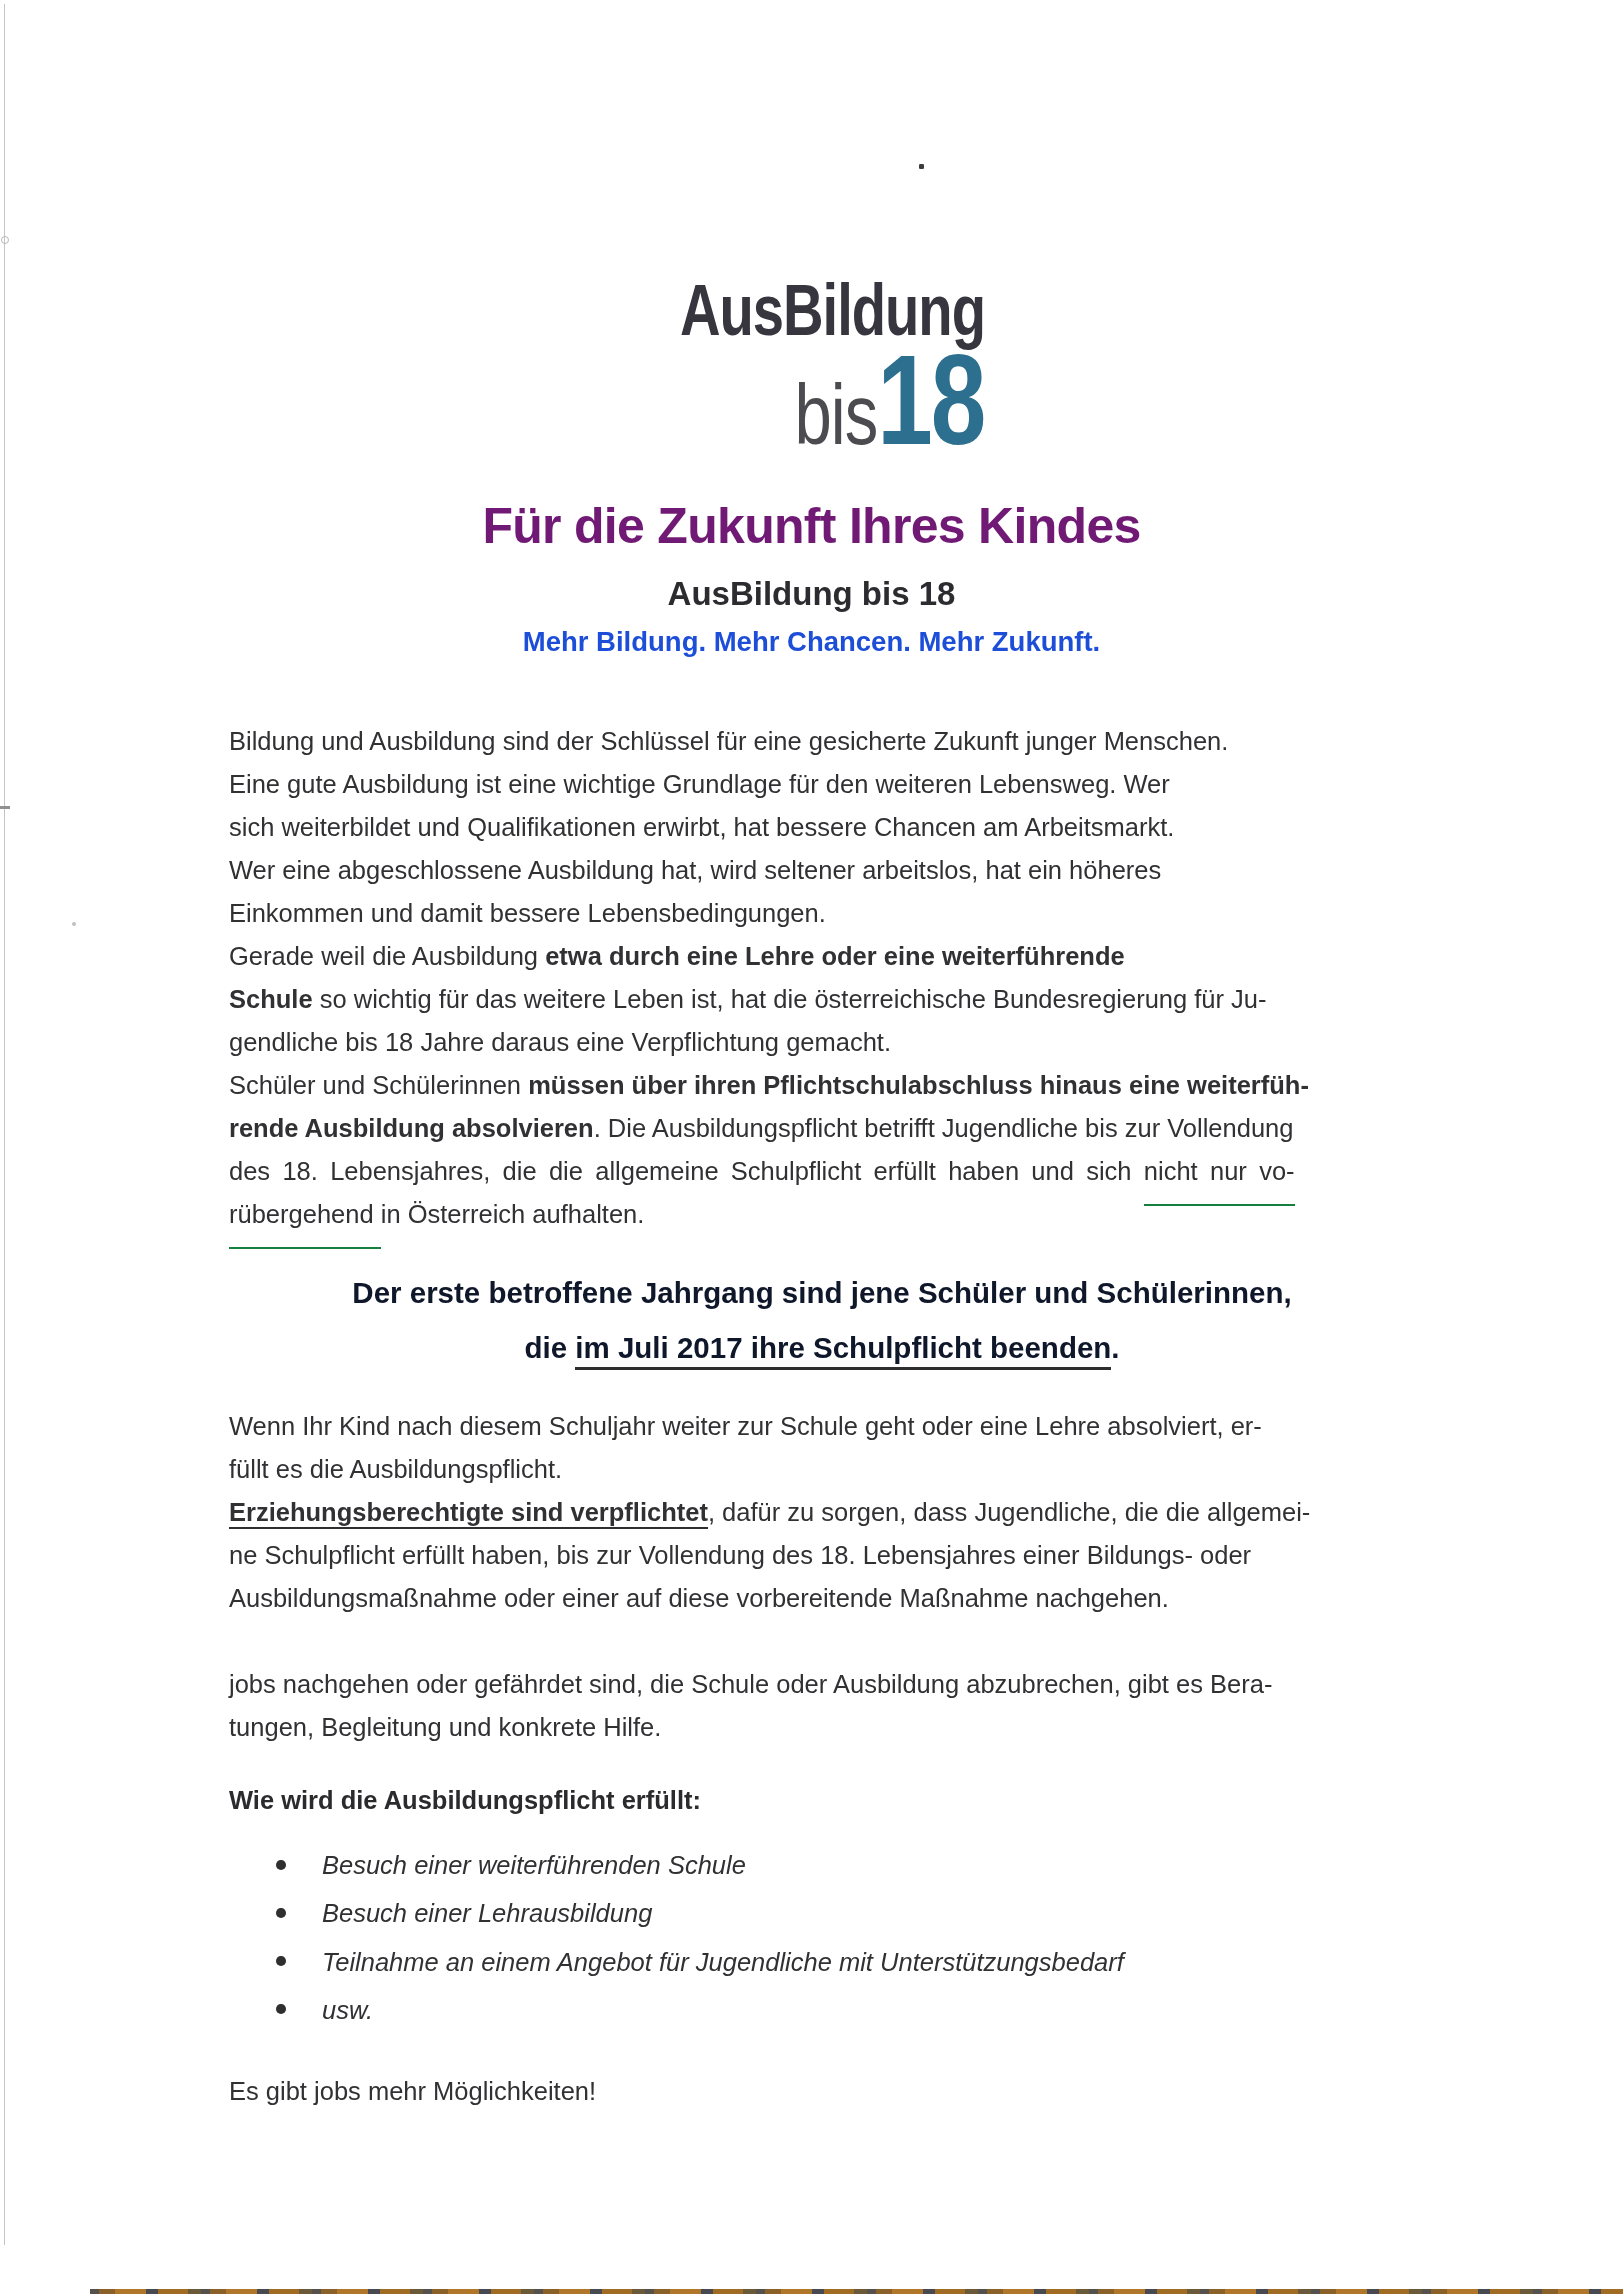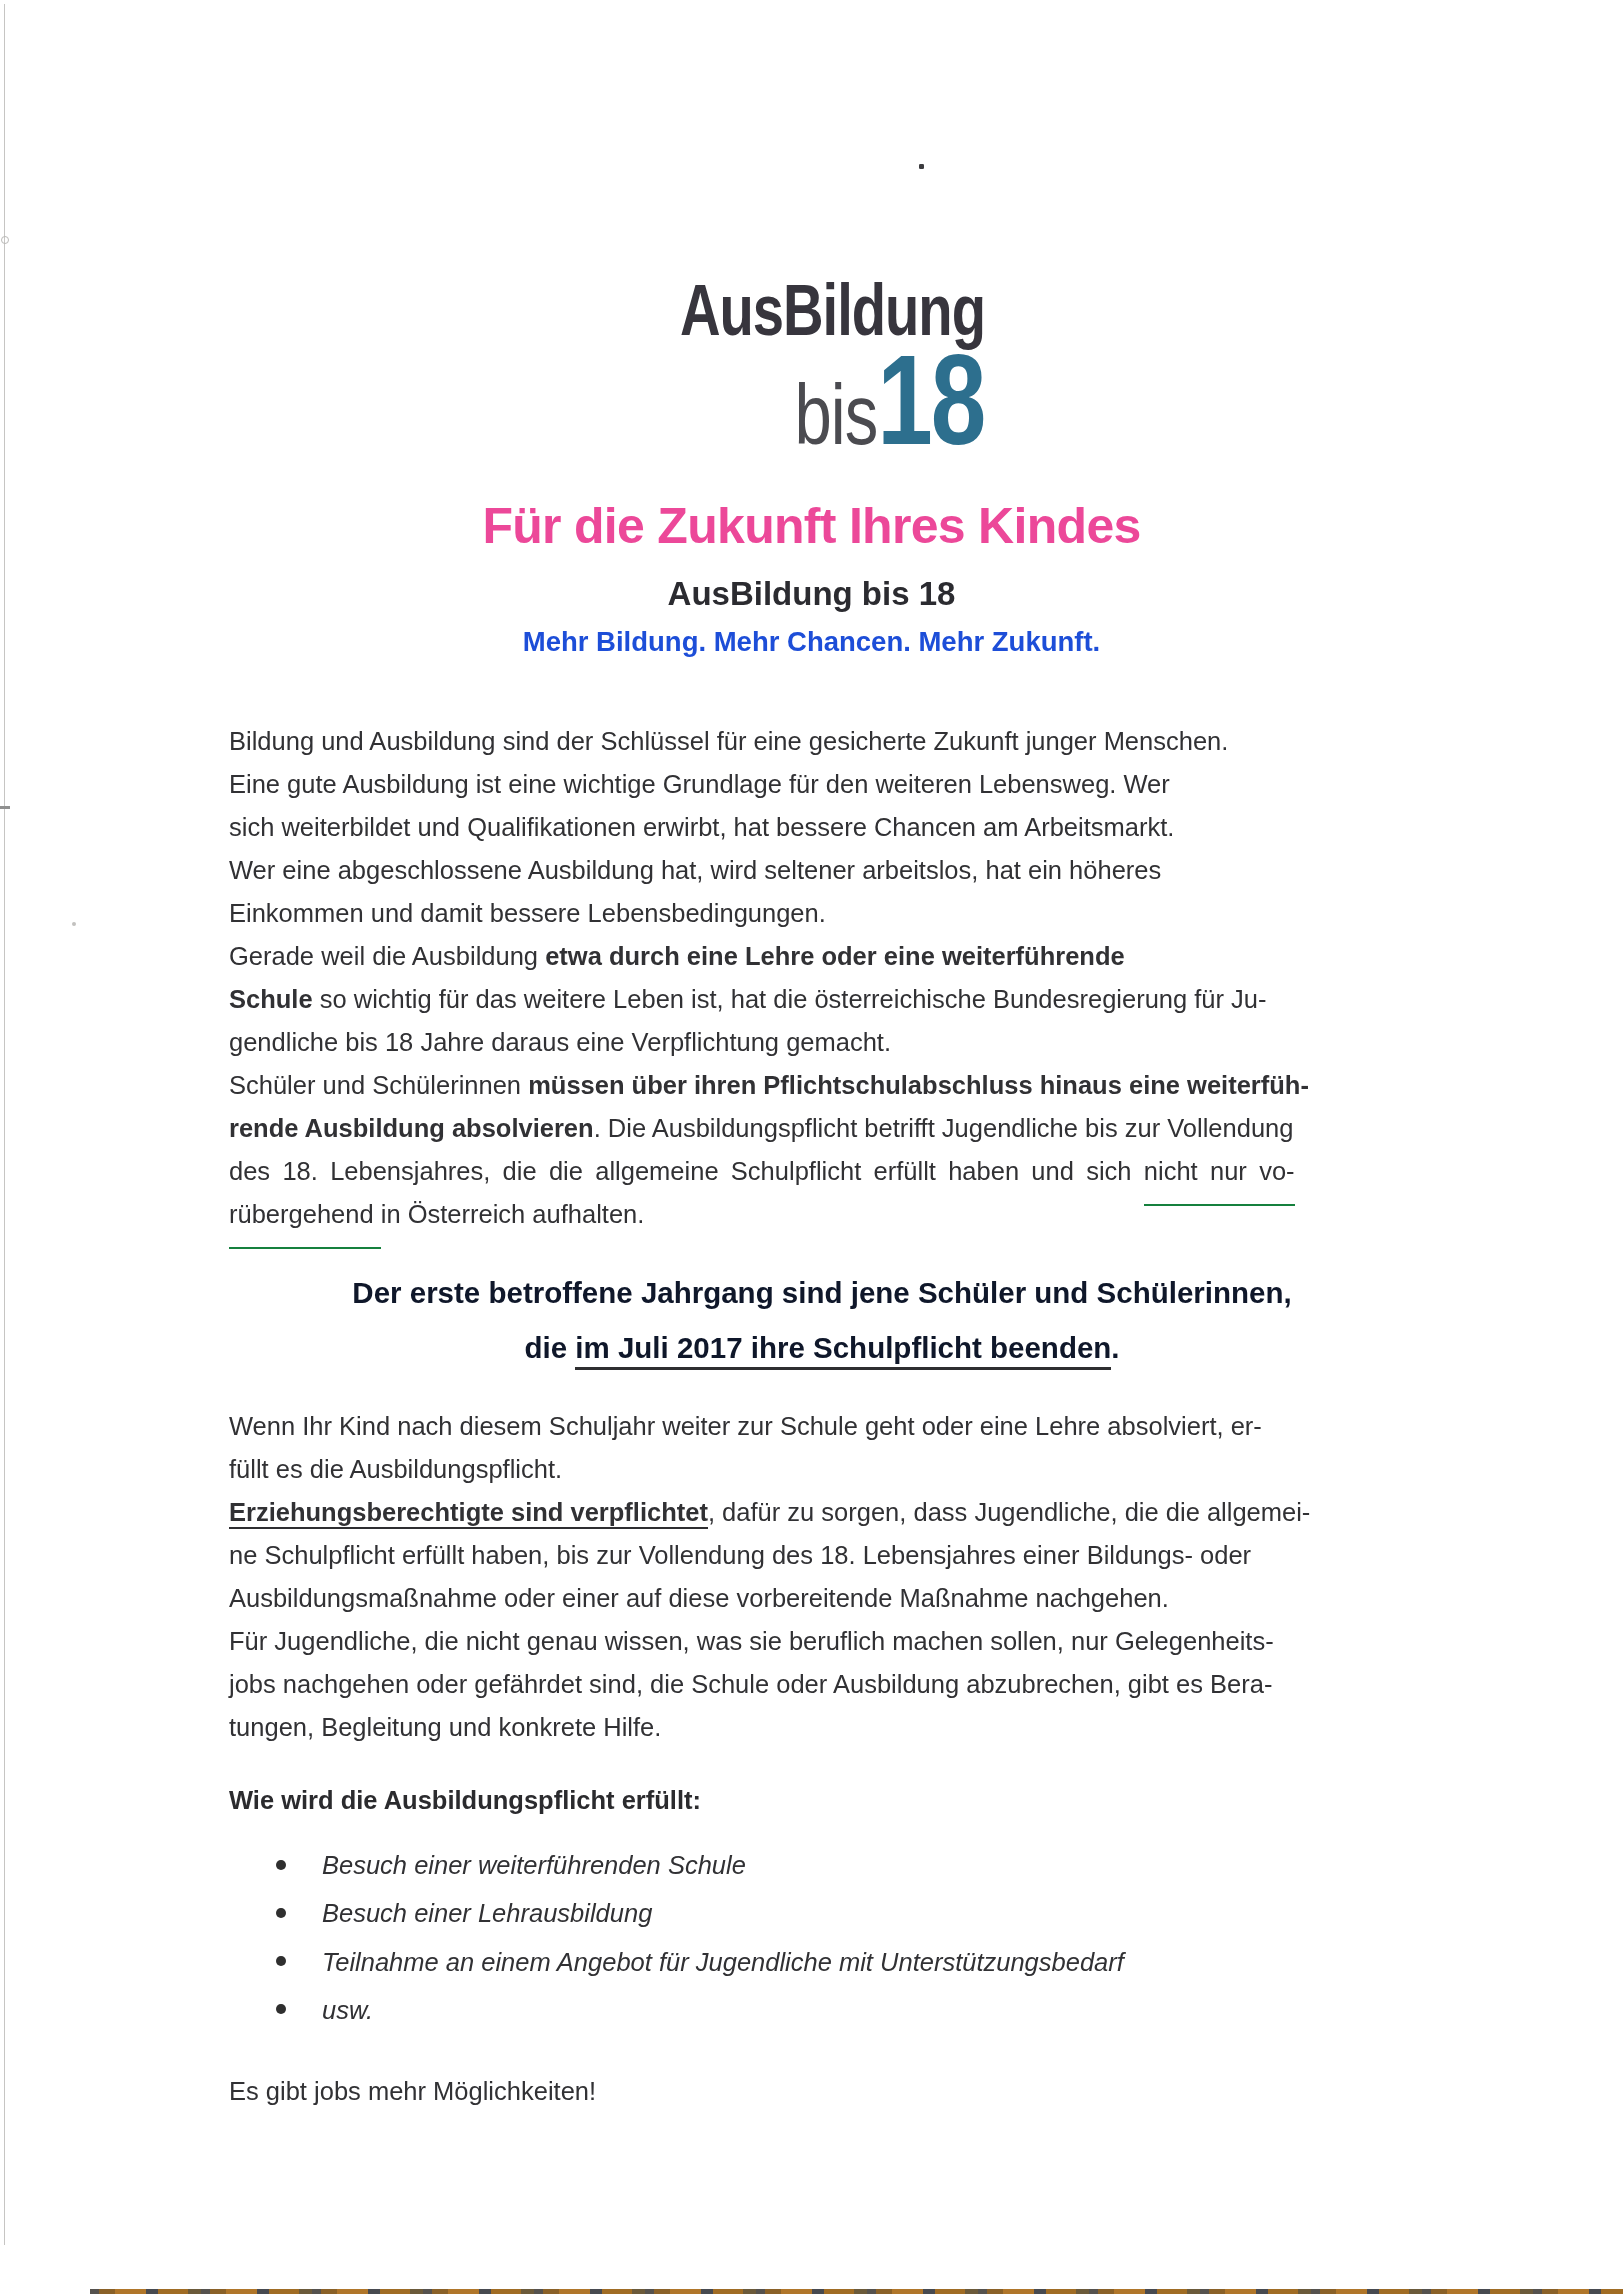--- a/index.html
+++ b/index.html
@@ -36,21 +36,21 @@
   .logo-row2 {
     display: flex; align-items: baseline; line-height: 1; margin-top: -10.5px;
     transform: scaleX(0.78); transform-origin: 100% 50%;
   }
   .logo-bis { font-size: 86px; font-weight: 400; color: #4b4b50; letter-spacing: -1.3px; }
   .logo-18  { font-size: 128px; font-weight: bold; color: #2d6f8e; letter-spacing: -2.6px; }
 
   
   .title {
     margin: 34px 0 0; text-align: center;
-    font-size: 50px; font-weight: bold; color: #ec4899; letter-spacing: -0.7px; line-height: 1.15;
+    font-size: 50px; font-weight: bold; color: #701a75; letter-spacing: -0.7px; line-height: 1.15;
   }
   .subtitle { margin: 19.6px 0 0; text-align: center; font-size: 33px; font-weight: bold; color: #2b2b30; line-height: 1.15; }
   .tagline  { margin: 13px 0 0; text-align: center; font-size: 27.5px; font-weight: bold; color: #1d4ed8; line-height: 1.15; }
 
   
   .content { margin: 63px 208px 0 229px; font-size: 25.5px; line-height: 43px; color: #313134; }
   .para { margin: 0; }
   .b { font-weight: bold; }
   .u  { border-bottom: 2px solid #15803d; padding-bottom: 19px; }
   .bu { font-weight: bold; border-bottom: 2.6px solid #2e2e31; padding-bottom: 1.3px; }
@@ -123,21 +123,21 @@
       <span>Der erste betroffene Jahrgang sind jene Schüler und Schülerinnen,</span><br>
       <span>die </span><span class="hu">im Juli 2017 ihre Schulpflicht beenden</span><span>.</span>
     </div>
 
     <p class="para">
       <span>Wenn Ihr Kind nach diesem Schuljahr weiter zur Schule geht oder eine Lehre absolviert, er-</span><br>
       <span>füllt es die Ausbildungspflicht.</span><br>
       <span class="bu">Erziehungsberechtigte sind verpflichtet</span><span>, dafür zu sorgen, dass Jugendliche, die die allgemei-</span><br>
       <span>ne Schulpflicht erfüllt haben, bis zur Vollendung des 18. Lebensjahres einer Bildungs- oder</span><br>
       <span>Ausbildungsmaßnahme oder einer auf diese vorbereitende Maßnahme nachgehen.</span><br>
-      <span>Für Jugendliche, die nicht genau wissen, was sie beruflich machen sollen, nur Gelegenheits-</span><br>
+      <br>
       <span>jobs nachgehen oder gefährdet sind, die Schule oder Ausbildung abzubrechen, gibt es Bera-</span><br>
       <span>tungen, Begleitung und konkrete Hilfe.</span>
     </p>
 
     <div class="list-heading">Wie wird die Ausbildungspflicht erfüllt:</div>
 
     <ul class="bullets">
       <li>
         <span class="dot"></span>
         <span>Besuch einer weiterführenden Schule</span>

